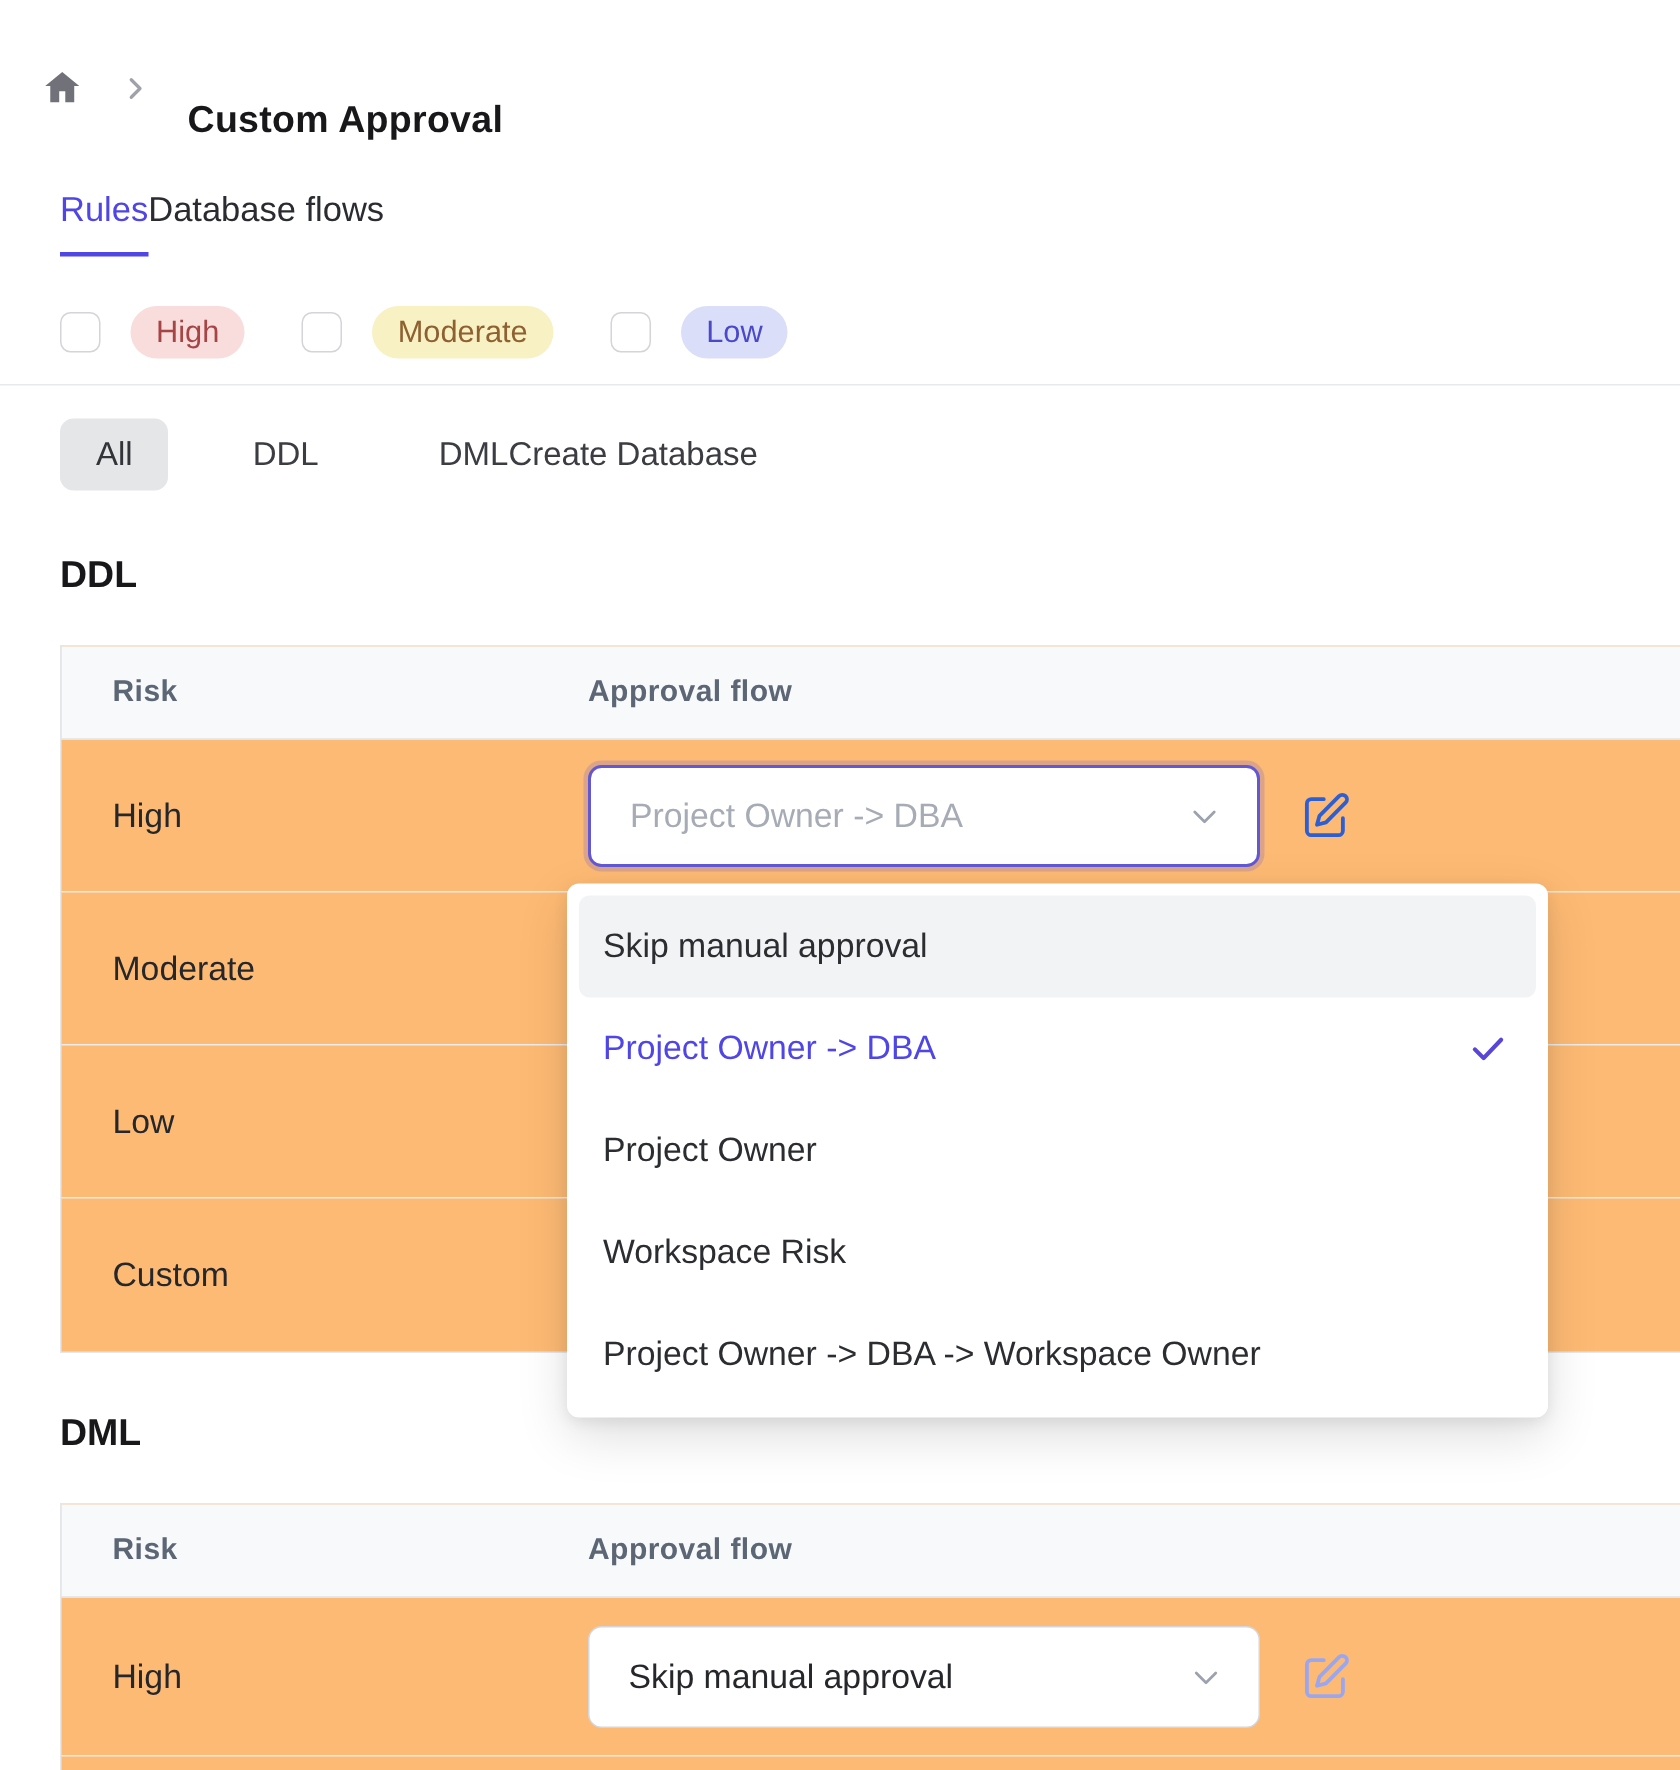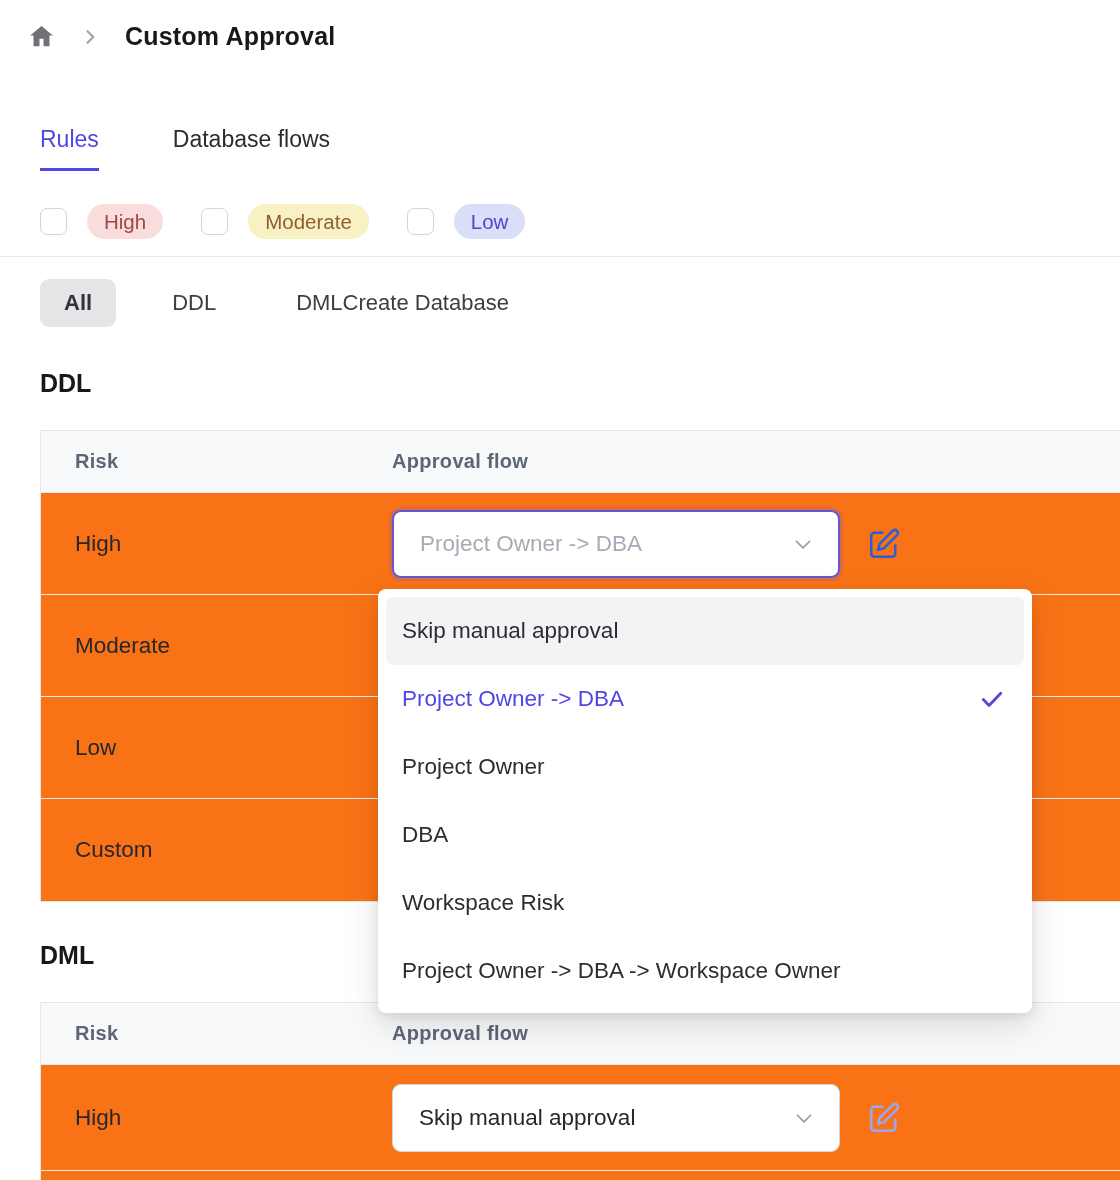--- a/index.html
+++ b/index.html
@@ -5,53 +5,53 @@
   * { margin:0; padding:0; box-sizing:border-box; }
   html,body { width:1120px; height:1180px; }
   body {
     position:relative; overflow:hidden; background:#ffffff;
     font-family:"Liberation Sans", sans-serif; color:#26272b;
   }
 
   
   .breadcrumb { position:absolute; top:22px; left:28px; display:flex; align-items:center; gap:25px; }
   .crumb-home { display:flex; align-items:center; cursor:pointer; }
-  .crumb-title { font-size:25px; font-weight:600; color:#18181b; letter-spacing:.2px; }
-
-  
-  .tabs { position:absolute; top:126px; left:40px; display:flex; gap:74px; font-size:23px; }
+  .crumb-title { font-size:25px; font-weight:600; color:#18181b; letter-spacing:.2px;margin-top:44px; }
+
+  
+  .tabs { position:absolute; top:126px; left:40px; display:flex; font-size:23px; }
   .tab { padding-bottom:15px; cursor:pointer; color:#2b2c31; font-weight:500; }
   .tab.active { color:#4f46e5; border-bottom:3px solid #4f46e5; }
 
   
   .risk-row { position:absolute; top:204px; left:40px; display:flex; align-items:center; gap:38px; }
   .risk-group { display:flex; align-items:center; gap:20px; }
   .checkbox { width:27px; height:27px; border:1.5px solid #d4d4d9; border-radius:7px; background:#fff; cursor:pointer; }
   .badge { height:35px; display:flex; align-items:center; padding:0 17px; border-radius:18px; font-size:20.5px; cursor:pointer; }
   .badge-high { background:#f9dcdc; color:#a64545; }
   .badge-moderate { background:#f7f1c4; color:#8f6030; }
   .badge-low { background:#dadef9; color:#4a49c9; }
 
   .filters-divider { position:absolute; top:256px; left:0; width:1120px; height:1px; background:#e8e9eb; }
 
   
   .category-row { position:absolute; top:279px; left:40px; display:flex; align-items:center; font-size:22px; color:#3c3d42; }
-  .cat-pill { background:#e5e6e8; border-radius:9px; padding:11px 24px; color:#333438; cursor:pointer;font-weight:bold; }
+  .cat-pill { background:#e5e6e8; border-radius:9px; padding:11px 24px; color:#333438; cursor:pointer; }
   .cat-item { cursor:pointer; }
   .cat-ddl { margin-left:56px; }
   .cat-dml { margin-left:80px; }
   .cat-cd  { }
 
   
   .section-title { position:absolute; left:40px; font-size:25px; font-weight:700; color:#18181b; }
   .title-ddl { top:369px; }
   .title-dml { top:941px; }
 
   
-  .rule-table { position:absolute; left:40px; width:1081px; border:1px solid #e6e7ea; background:#f97316; }
+  .rule-table { position:absolute; left:40px; width:1081px; border:1px solid #e6e7ea; background:#fdba74; }
   .table-ddl { top:430px; }
   .table-dml { top:1002px; border-bottom:none; }
   .t-header { height:62px; background:#f7f9fb; border-bottom:1px solid #e6e7ea; display:flex; align-items:center; font-size:20px; font-weight:600; color:#5c6675; letter-spacing:.3px; }
   .t-row { height:102px; display:flex; align-items:center; border-bottom:1px solid #ebecee; font-size:22.5px; color:#26272b; }
   .table-ddl .t-row:last-child { border-bottom:none; }
   .table-dml .t-row { height:106px; }
   .t-row-stub { height:12px; }
   .col-risk { width:338px; padding-left:34px; flex-shrink:0; }
   .col-flow { display:flex; align-items:center;margin-left:13px; }
 
@@ -197,16 +197,15 @@
   <div class="dd-item highlighted">Skip manual approval</div>
   <div class="dd-item selected">
     <span>Project Owner -&gt; DBA</span>
     <span>
       <svg width="28" height="28" viewBox="0 0 24 24" fill="none" stroke="#5846d6" stroke-width="2.4" stroke-linecap="round" stroke-linejoin="round">
         <path d="M4.5 12.5l5 5L19.5 7"></path>
       </svg>
     </span>
   </div>
   <div class="dd-item">Project Owner</div>
-  <div class="dd-item">DBA</div>
   <div class="dd-item">Workspace Risk</div>
   <div class="dd-item">Project Owner -&gt; DBA -&gt; Workspace Owner</div>
 </div>
 
 </body></html>

